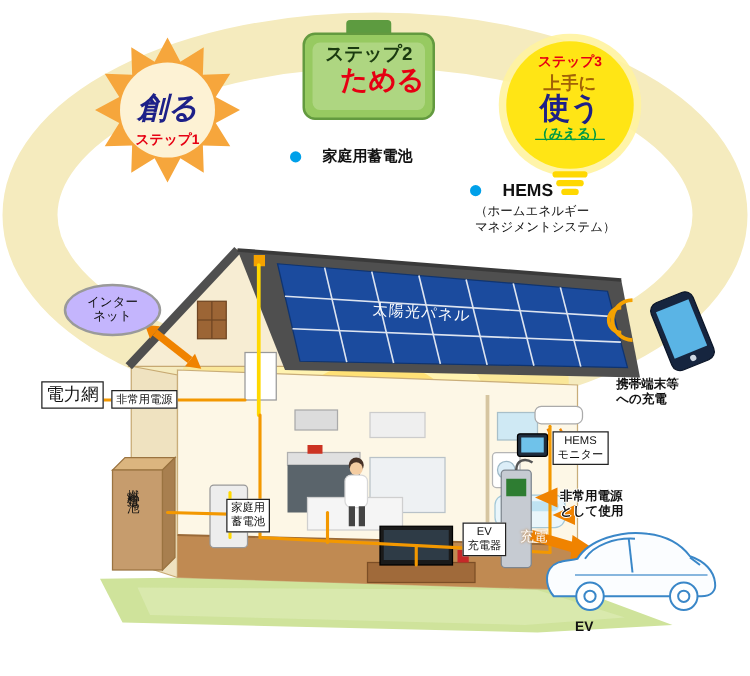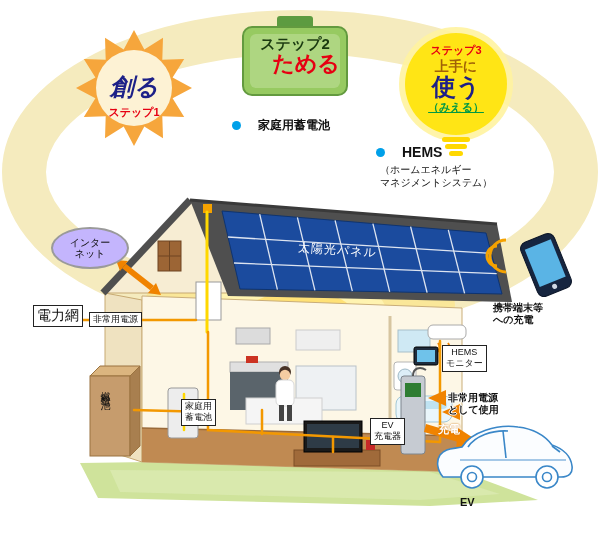--- a/index.html
+++ b/index.html
@@ -36,21 +36,21 @@
     position:absolute; left:51px; top:227px; width:78px; height:42px; box-sizing:border-box;
     border:2px solid #9a9a9a; border-radius:50%; background:#c4b5fd; display:flex; align-items:center;
     justify-content:center; text-align:center; font-size:10px; line-height:1.15; white-space:pre-line;
   }
   #label-power-grid { left:33px; top:305px; font-size:14px; }
   #label-meter { left:89px; top:312px; }
   #label-fuel-cell { position:absolute; left:98px; top:383px; writing-mode:vertical-rl; font-size:10px; letter-spacing:3px; color:#111; }
   #label-home-battery { left:158px; top:399px;margin-left:23px; }
   #label-hems-monitor { left:442px; top:345px; }
   #label-ev-charger { left:370px; top:418px; }
-  #label-charging { position:absolute; left:438px; top:422px; color:#fff; font-size:11px; font-weight:bold; text-shadow:0 0 2px #c96a00; }
+  #label-charging { position:absolute; left:416px; top:422px; color:#fff; font-size:11px; font-weight:normal; text-shadow:0 0 2px #c96a00; }
   #label-emergency { left:448px; top:371px; font-size:10px; text-shadow:0 1px 0 #fff,0 -1px 0 #fff,1px 0 0 #fff,-1px 0 0 #fff;margin-top:21px; }
   #label-mobile { left:493px; top:302px; font-size:10px; }
   #label-ev { left:460px; top:496px; font-size:11px; }
 </style>
 </head>
 <body>
 
 <div class="stage">
 
   <svg width="600" height="541" viewBox="0 0 600 541">

